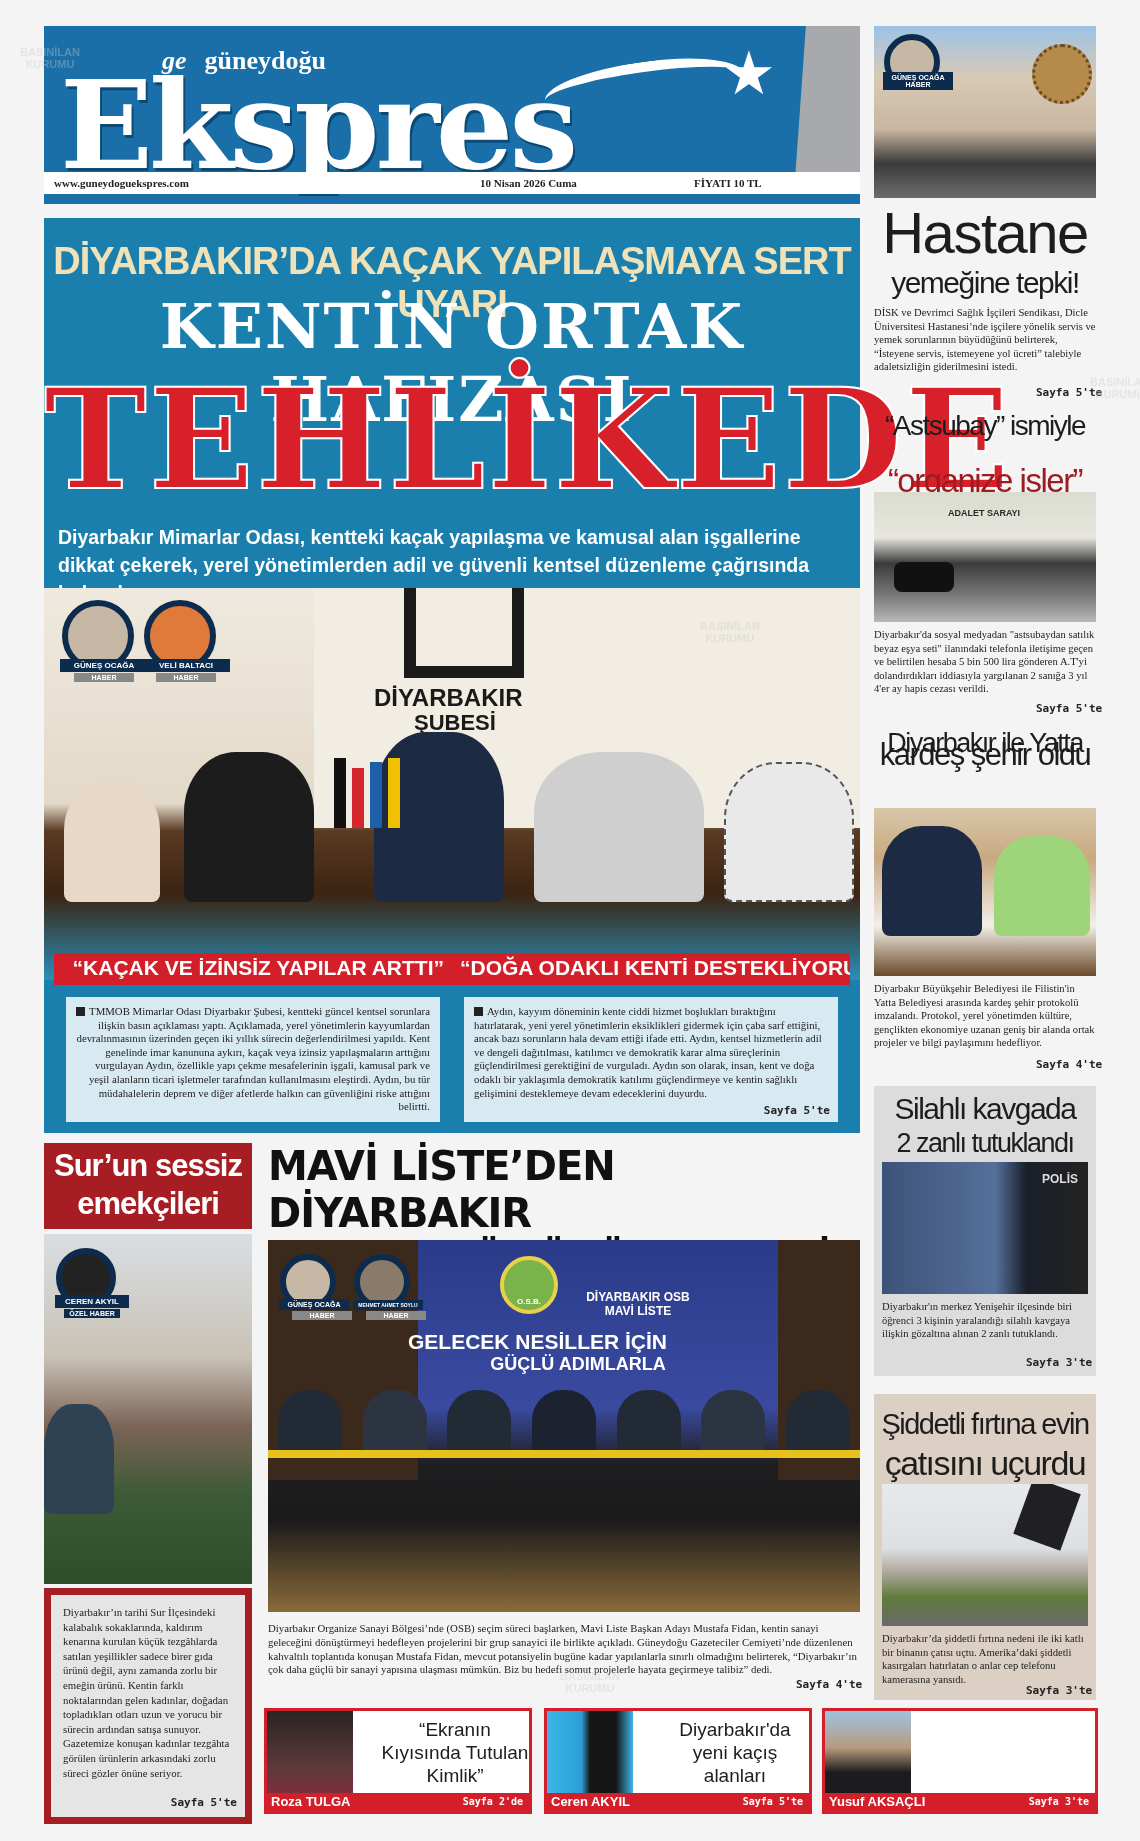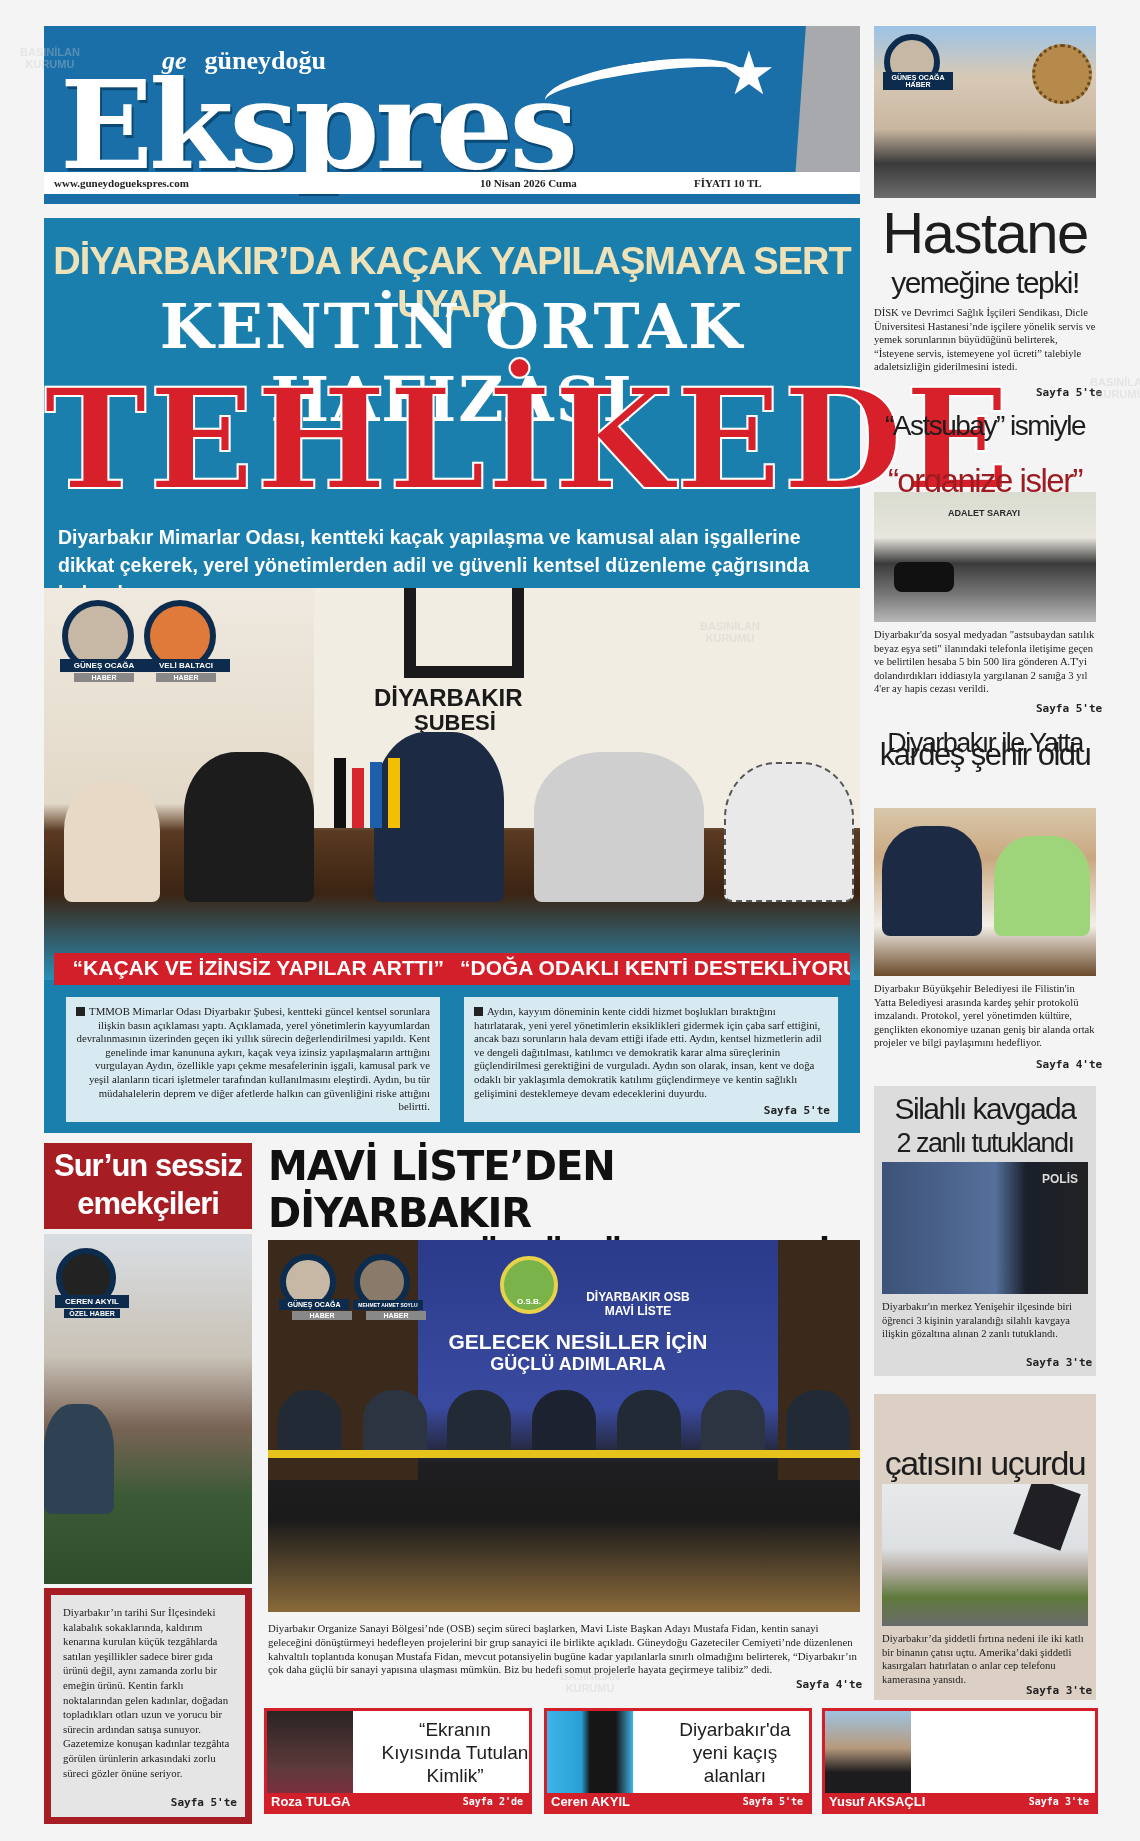--- a/index.html
+++ b/index.html
@@ -160,20 +160,21 @@
   <div class="photo-ph" style="left:8px;top:76px;width:206px;height:132px;background:linear-gradient(90deg,#3d5278 0%,#55709b 55%,#1a1f2b 70%,#222 100%);">
     <div class="abs" style="left:160px;top:10px;color:#ddd;font-family:'Liberation Sans',sans-serif;font-weight:bold;font-size:12px;width:12px;line-height:14px;">POLİS</div>
   </div>
 </div>
 <div class="abs" style="left:874px;top:1296px;width:222px;height:80px;background:#dcdcdc;">
   <div class="rtext" style="left:8px;top:4px;width:206px;">Diyarbakır'ın merkez Yenişehir ilçesinde biri öğrenci 3 kişinin yaralandığı silahlı kavgaya ilişkin gözaltına alınan 2 zanlı tutuklandı.</div>
   <div class="sayfa abs" style="left:152px;top:60px;">Sayfa 3'te</div>
 </div>
 
 <div class="abs" style="left:874px;top:1394px;width:222px;height:306px;background:#dccfc4;">
+  <div class="rhead" style="position:absolute;left:0;top:16px;font-size:29px;">Şiddetli fırtına evin</div>
   <div class="rhead" style="position:absolute;left:0;top:52px;font-size:34px;">çatısını uçurdu</div>
   <div class="photo-ph" style="left:8px;top:90px;width:206px;height:142px;background:linear-gradient(180deg,#e7e9eb 0%,#dde0e2 45%,#b7aea6 60%,#5f7a3c 80%,#6a6a6a 100%);">
     <div class="abs" style="left:140px;top:0;width:50px;height:60px;background:#1f1f24;transform:rotate(20deg);"></div>
   </div>
   <div class="rtext" style="left:8px;top:238px;width:206px;">Diyarbakır’da şiddetli fırtına nedeni ile iki katlı bir binanın çatısı uçtu. Amerika’daki şiddetli kasırgaları hatırlatan o anlar cep telefonu kamerasına yansıdı.</div>
   <div class="sayfa abs" style="left:152px;top:290px;">Sayfa 3'te</div>
 </div>
 
 <div id="sur-title" class="abs">
   <div>Sur’un sessiz</div>
@@ -198,21 +199,21 @@
   <div>OSB’YE DÖNÜŞÜM PAKETİ</div>
 </div>
 <div id="osb-photo" class="abs">
   <div class="abs" style="left:0;top:0;width:150px;height:240px;background:#3b2a1c;"></div>
   <div class="abs" style="left:510px;top:0;width:82px;height:240px;background:#3b2a1c;"></div>
   <div class="abs" style="left:232px;top:16px;width:58px;height:58px;border-radius:50%;background:#7ab34a;border:4px solid #e7d24a;">
     <div class="abs" style="left:0;bottom:4px;width:100%;text-align:center;color:#fff;font-family:'Liberation Sans',sans-serif;font-size:8px;font-weight:bold;">O.S.B.</div>
   </div>
   <div class="abs" style="left:300px;top:50px;width:140px;text-align:center;color:#fff;font-family:'Liberation Sans',sans-serif;font-weight:bold;font-size:12px;">DİYARBAKIR OSB</div>
   <div class="abs" style="left:300px;top:64px;width:140px;text-align:center;color:#fff;font-family:'Liberation Sans',sans-serif;font-weight:bold;font-size:12px;">MAVİ LİSTE</div>
-  <div class="abs" style="left:140px;top:90px;width:340px;text-align:center;color:#fff;font-family:'Liberation Sans',sans-serif;font-weight:bold;font-size:21px;">GELECEK NESİLLER İÇİN</div>
+  <div class="abs" style="left:140px;top:90px;width:340px;color:#fff;font-family:'Liberation Sans',sans-serif;font-weight:bold;font-size:21px;">GELECEK NESİLLER İÇİN</div>
   <div class="abs" style="left:140px;top:114px;width:340px;text-align:center;color:#fff;font-family:'Liberation Sans',sans-serif;font-weight:bold;font-size:18px;">GÜÇLÜ ADIMLARLA</div>
   <div class="abs" style="left:0;top:150px;width:592px;height:60px;display:flex;justify-content:space-around;">
     <div style="width:64px;height:60px;background:#222a36;border-radius:30px 30px 0 0;"></div>
     <div style="width:64px;height:60px;background:#2c3442;border-radius:30px 30px 0 0;"></div>
     <div style="width:64px;height:60px;background:#222a36;border-radius:30px 30px 0 0;"></div>
     <div style="width:64px;height:60px;background:#1c2230;border-radius:30px 30px 0 0;"></div>
     <div style="width:64px;height:60px;background:#222a36;border-radius:30px 30px 0 0;"></div>
     <div style="width:64px;height:60px;background:#2c3442;border-radius:30px 30px 0 0;"></div>
     <div style="width:64px;height:60px;background:#222a36;border-radius:30px 30px 0 0;"></div>
   </div>

